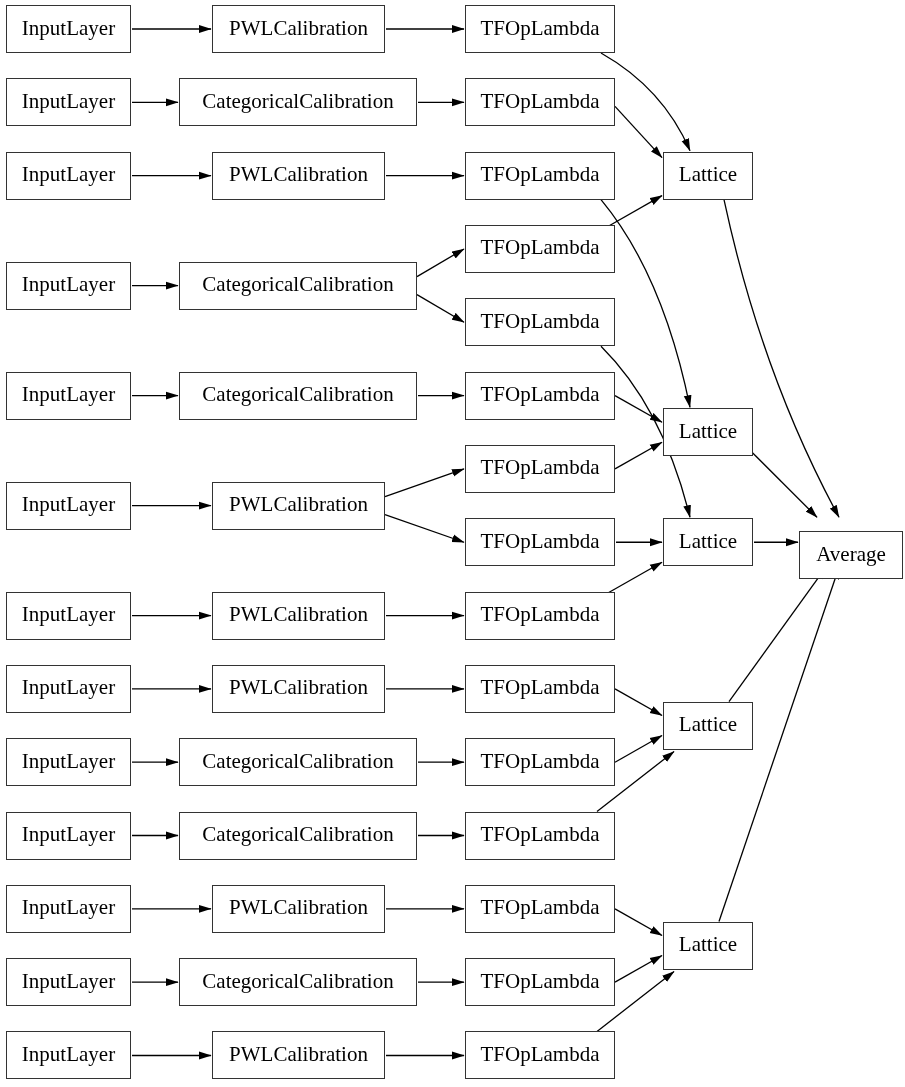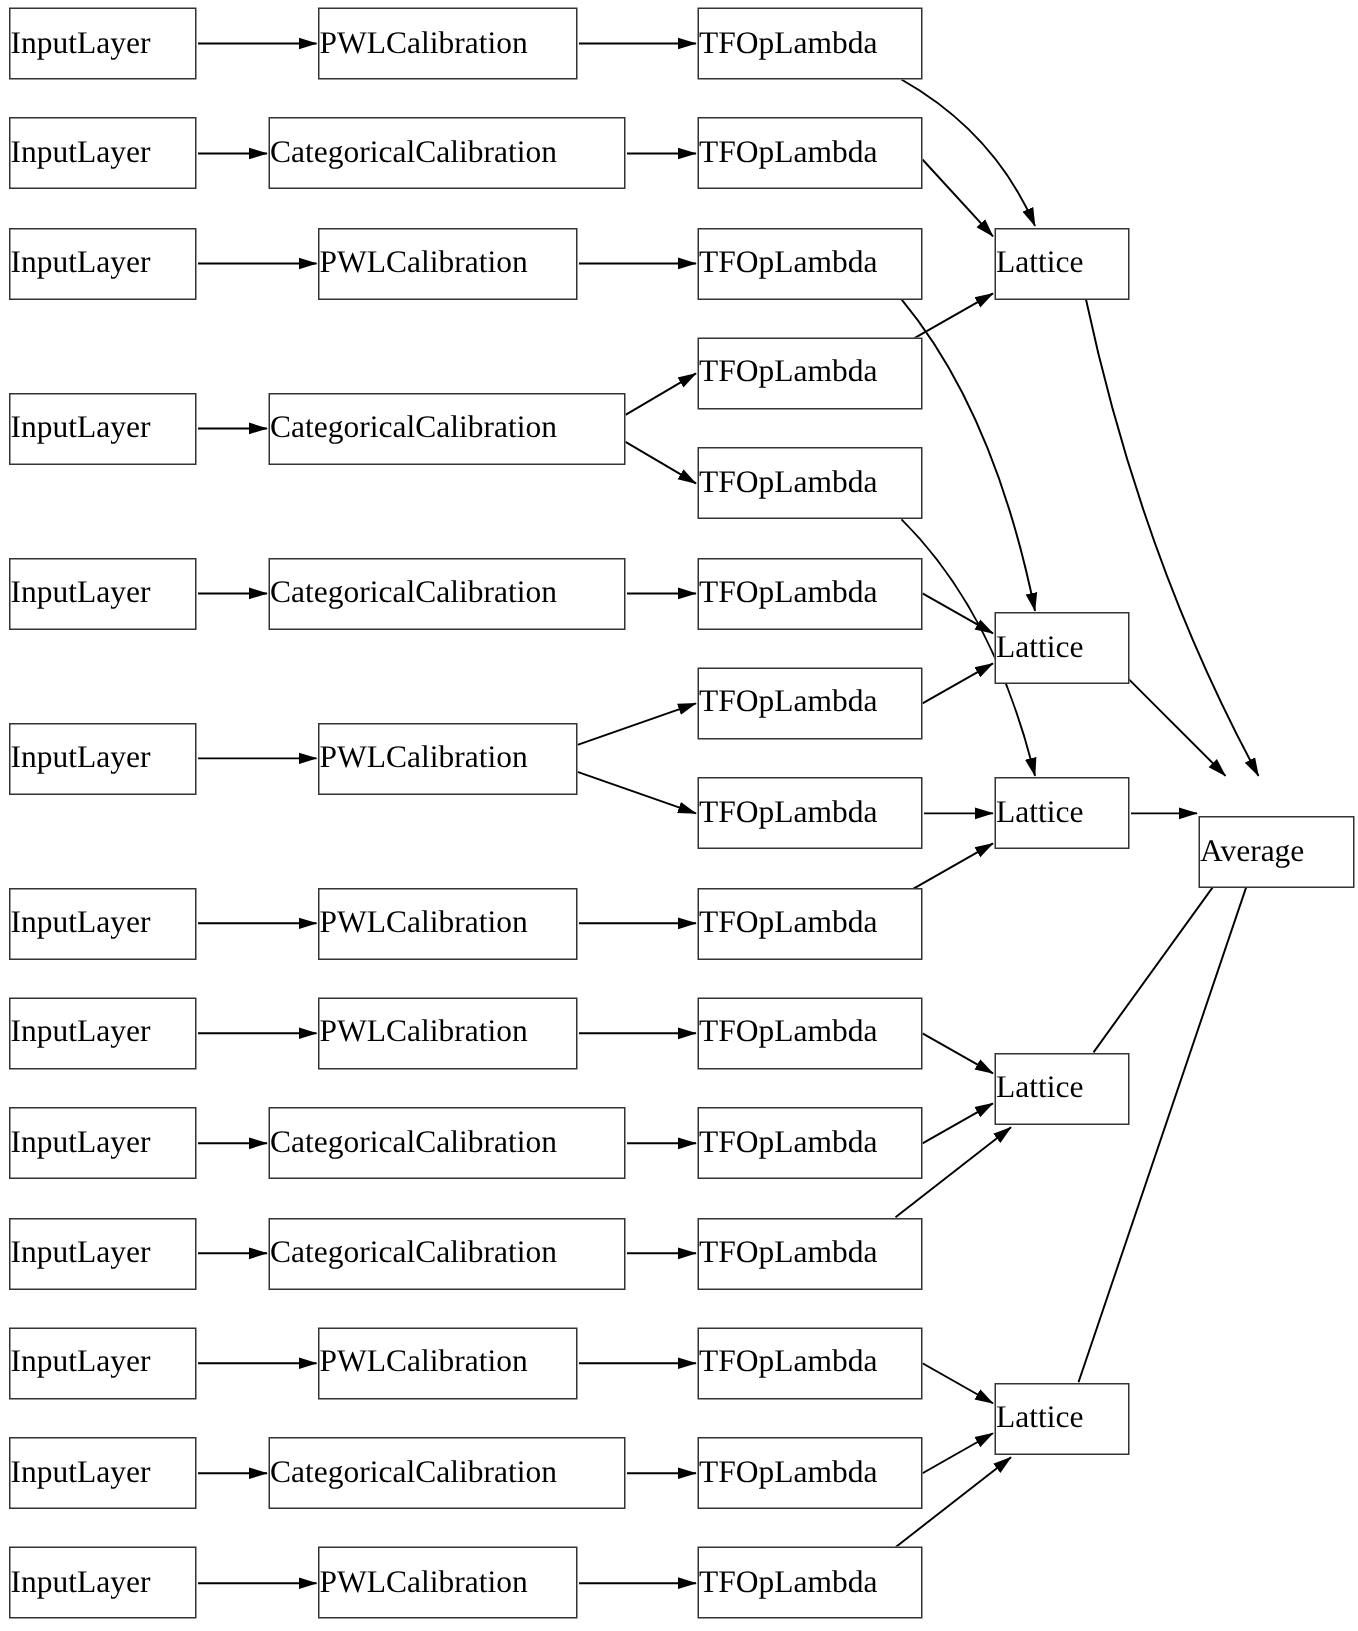--- a/index.html
+++ b/index.html
@@ -27,20 +27,21 @@
     stroke-width: 1.3;
   }
   .node {
     position: absolute;
     z-index: 2;
     box-sizing: border-box;
     background: #ffffff;
     border: 1.5px solid #333333;
     display: flex;
     align-items: center;
+    justify-content: center;
   }
   .node-label {
     font-size: 21px;
     color: #000000;
     white-space: nowrap;
     line-height: 1;
     padding-bottom: 2px;
   }
 </style>
 </head>
@@ -236,17 +237,17 @@
       </div>
       <div class="node" style="left: 663px; top: 518.24px; width: 90px; height: 48px;">
         <span class="node-label">Lattice</span>
       </div>
       <div class="node" style="left: 663px; top: 701.54px; width: 90px; height: 48px;">
         <span class="node-label">Lattice</span>
       </div>
       <div class="node" style="left: 663px; top: 921.5px; width: 90px; height: 48px;">
         <span class="node-label">Lattice</span>
       </div>
-      <div class="node" style="left: 799px; top: 544px; width: 104px; height: 48px;">
+      <div class="node" style="left: 799px; top: 531px; width: 104px; height: 48px;">
         <span class="node-label">Average</span>
       </div>
     </div>
 </div>
 
 </body></html>

